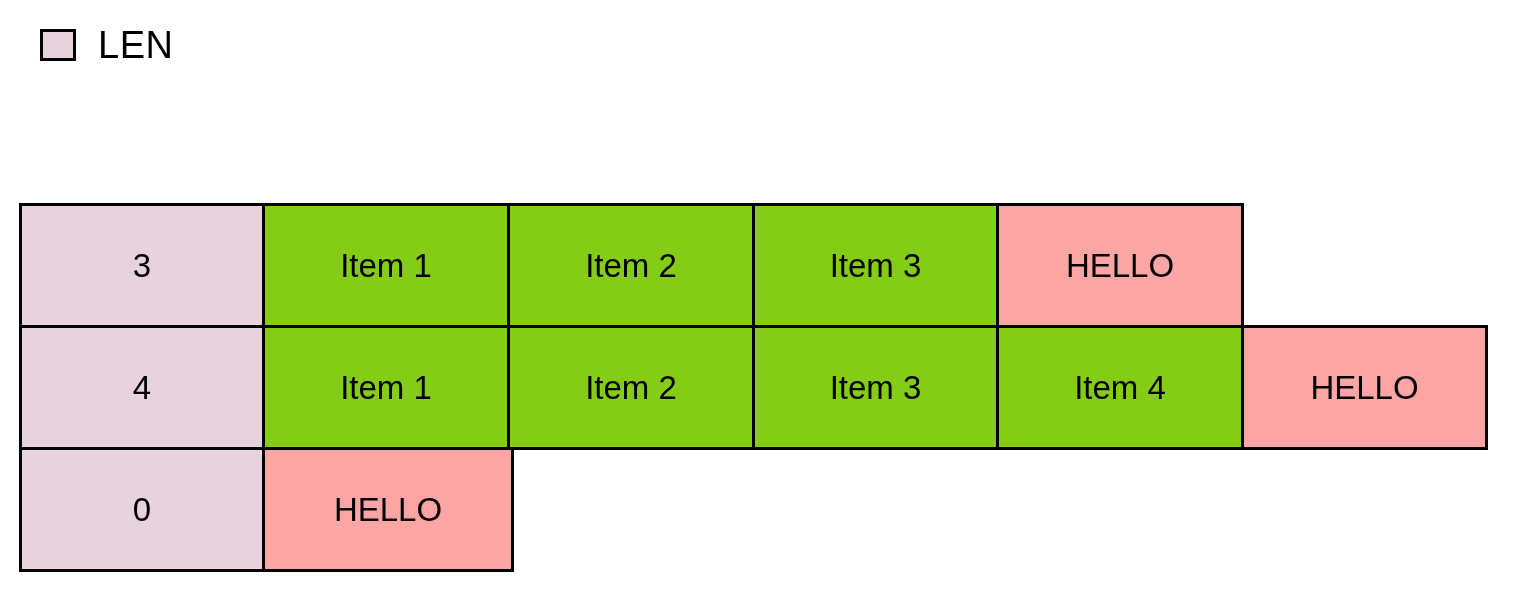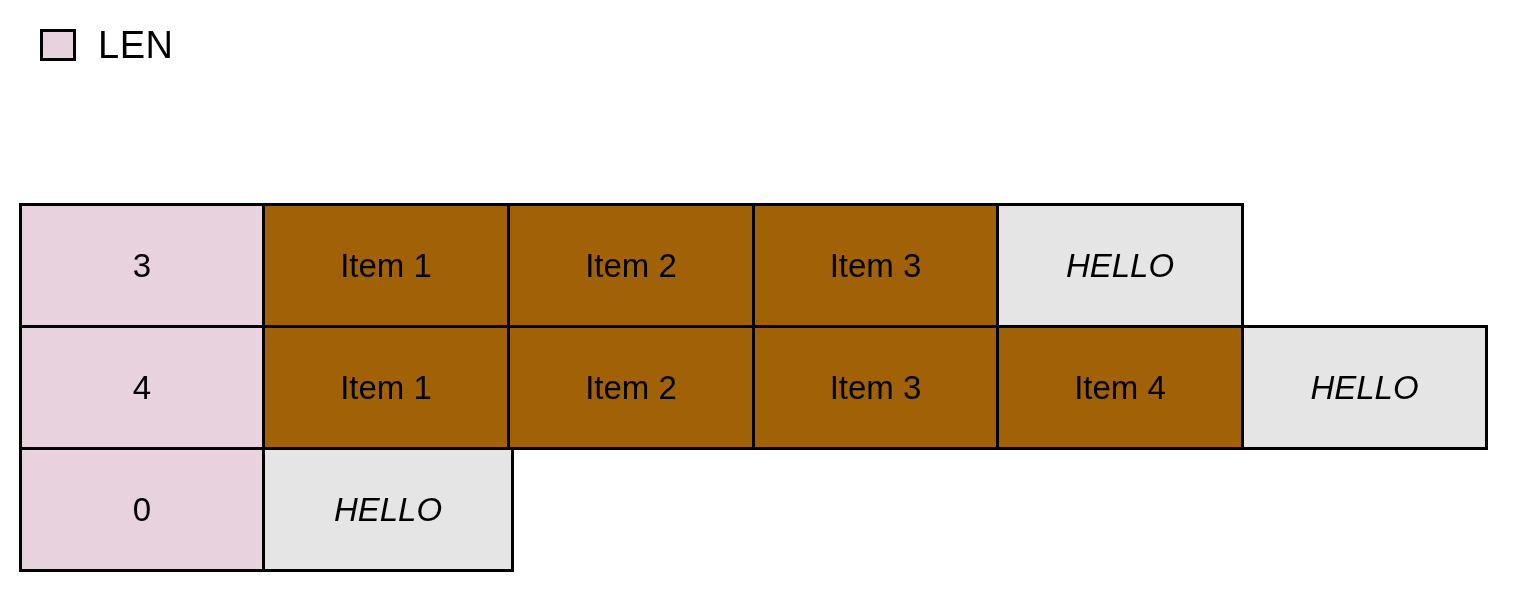--- a/index.html
+++ b/index.html
@@ -69,22 +69,22 @@
     border: 3px solid #000000;
     margin-right: -3px;
     display: flex;
     align-items: center;
     justify-content: center;
     font-size: 33px;
     line-height: 33px;
     white-space: nowrap;
   }
   .cell.len  { background: #e7d2de; }
-  .cell.lst  { background: #a16207; }
-  .cell.fld  { background: #e5e5e5; font-style: italic; }
+  .cell.lst  { background: #84cc16; }
+  .cell.fld  { background: #fca5a5; }
 </style>
 </head>
 <body>
 
 <div id="canvas">
 
   <div class="legend" id="legend">
       <div class="legend-row">
         <span class="legend-swatch" style="background: rgb(231, 210, 222);"></span>
         <span class="legend-label">LEN</span>

